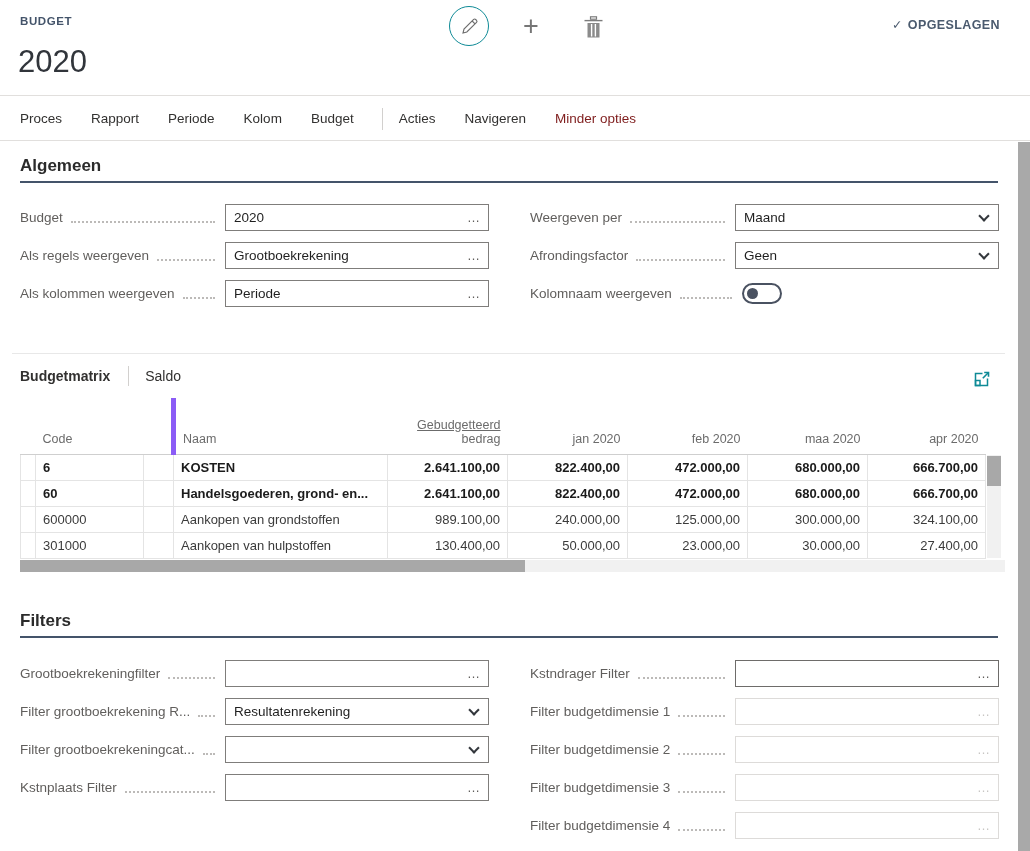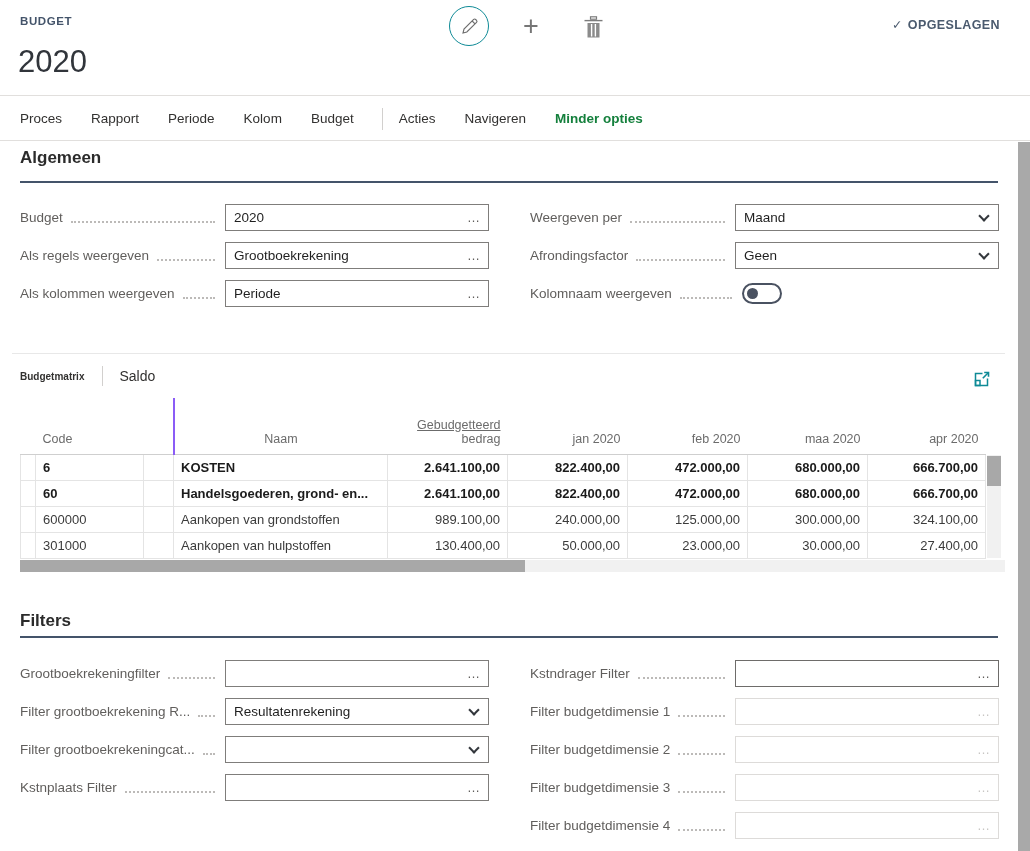--- a/index.html
+++ b/index.html
@@ -18,21 +18,21 @@
   .act-btn { display:flex; align-items:center; justify-content:center; cursor:pointer; background:none; border:none; }
   .edit-btn { left:449px; top:6px; width:40px; height:40px; border:1.5px solid #0e8a96; border-radius:50%; }
   .new-btn  { left:514px; top:10px; width:34px; height:32px; font-size:27px; font-weight:300; color:#767676; }
   .del-btn  { left:578px; top:12px; width:30px; height:30px; }
   .hr1 { left:0; top:95px; width:1030px; height:1px; background:#e1dfdd; }
 
   
   .menubar { left:0; top:97px; width:1018px; height:43px; display:flex; align-items:center; padding-left:20px; }
   .menu-item { margin-right:29px; cursor:pointer; color:#323130; }
   .menu-div { width:1px; height:22px; background:#d2d0ce; margin:0 16px 0 -1px; }
-  .menu-more { color:#15803d; cursor:pointer;font-weight:bold; }
+  .menu-more { color:#7f1d1d; cursor:pointer; }
   .hr2 { left:0; top:140px; width:1030px; height:1px; background:#e1dfdd; }
 
   
   .sec-head { font-size:17px; font-weight:bold; color:#2b2b2b; }
   .sec-rule { height:2px; background:#44546a; }
 
   
   .fieldcol { position:absolute; width:469px; }
   .frow { display:flex; align-items:center; height:27px; margin-bottom:11px; }
   .flabel { width:auto; max-width:200px; white-space:nowrap; overflow:hidden; color:#605e5c; flex:none; }
@@ -42,29 +42,29 @@
   .fieldbox .assist { color:#605e5c; font-size:13px; letter-spacing:1px; padding-left:6px; }
   .fieldbox.disabled { border-color:#dddbd9; }
   .fieldbox.disabled .assist { color:#c8c6c4; }
   .chev { width:8px; height:8px; border-right:2px solid #33373c; border-bottom:2px solid #33373c; transform:rotate(45deg); margin:-4px 3px 0 6px; flex:none; }
   .toggle { width:40px; height:21px; border:2px solid #4a5261; border-radius:12px; background:#fff; position:relative; cursor:pointer; flex:none; }
   .toggle .knob { position:absolute; left:3px; top:3px; width:11px; height:11px; border-radius:50%; background:#4a5261; }
 
   
   .part-div { left:12px; top:353px; width:993px; height:1px; background:#e8e8e8; }
   .tabs { left:20px; top:363px; display:flex; align-items:center; height:26px; }
-  .tab-primary { font-weight:bold; font-size:10px; cursor:pointer; }
+  .tab-primary { font-weight:bold; font-size:14px; cursor:pointer; }
   .tab-sep { width:1px; height:20px; background:#d2d0ce; margin:0 16px 0 18px; }
   .tab-secondary { font-size:14px; cursor:pointer; }
   .expand { left:973px; top:370px; width:18px; height:18px; cursor:pointer; }
 
   table.matrix { position:absolute; left:20px; top:398px; width:965px; table-layout:fixed; border-collapse:collapse; }
   table.matrix th { height:56px; vertical-align:bottom; padding:0 7px 8px 7px; font-weight:normal; font-size:12.5px; color:#6b6b6b; border-bottom:1px solid #cfcfcf; }
   th.h-left { text-align:left; } th.h-right { text-align:right; }
-  th.name-col { border-left:2px solid #8b5cf6;text-align:center; }
+  th.name-col { border-left:5px solid #8b5cf6; }
   table.matrix td { height:26px; border:1px solid #e4e4e4; padding:0 7px; font-size:13px; color:#3b3b3b; white-space:nowrap; overflow:hidden; cursor:pointer; }
   td.num { text-align:right; }
   tr.boldrow td { font-weight:bold; color:#1b1b1b; }
   td.link { color:#0e8a96; }
 
   .vscroll { left:987px; top:455px; width:14px; height:103px; background:#f1f1f1; }
   .vscroll .thumb { position:absolute; left:0; top:1px; width:14px; height:30px; background:#a8a8a8; }
   .hscroll { left:20px; top:560px; width:985px; height:12px; background:#f1f1f1; }
   .hscroll .thumb { position:absolute; left:0; top:0; width:505px; height:12px; background:#a8a8a8; }
   .pagescroll { left:1018px; top:142px; width:12px; height:709px; background:#ededed; }
@@ -112,21 +112,21 @@
   <span class="menu-item">Periode</span>
   <span class="menu-item">Kolom</span>
   <span class="menu-item">Budget</span>
   <span class="menu-div"></span>
   <span class="menu-item">Acties</span>
   <span class="menu-item">Navigeren</span>
   <span class="menu-more">Minder opties</span>
 </nav>
 <div class="abs hr2"></div>
 
-<div class="abs sec-head" style="left:20px; top:148px;">Algemeen</div>
+<div class="abs sec-head" style="left:20px; top:156px;">Algemeen</div>
 <div class="abs sec-rule" style="left:20px; top:181px; width:978px;"></div>
 
 <div class="fieldcol" style="left:20px; top:204px;">
   <div class="frow">
     <span class="flabel">Budget</span>
     <span class="leader"></span>
     <div class="fieldbox">
       <span class="val">2020</span>
       <span class="assist">…</span>
     </div>

